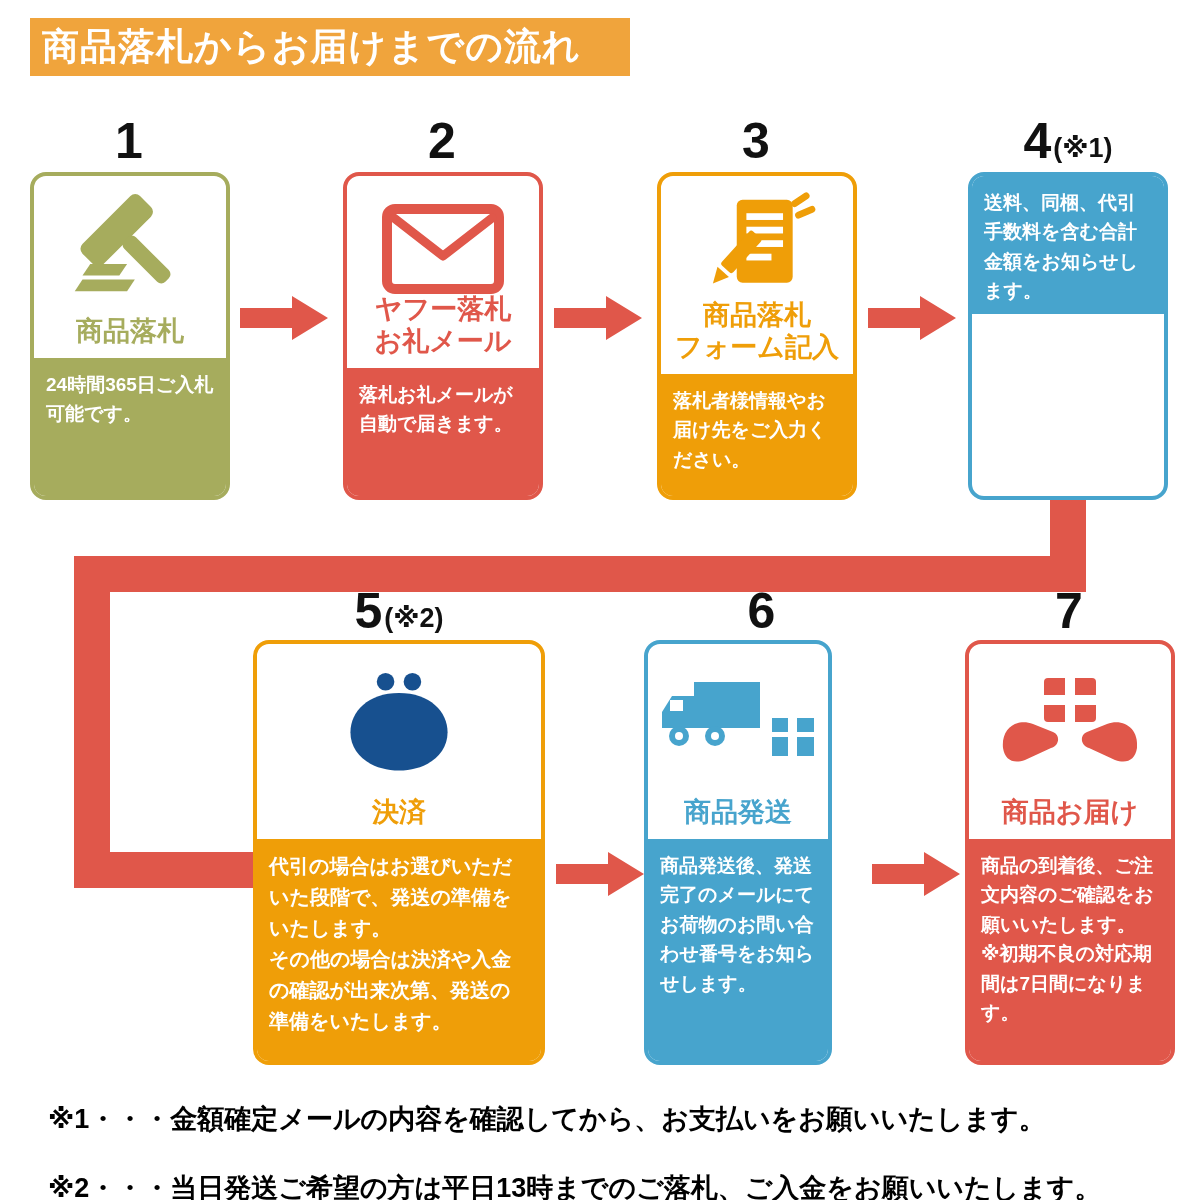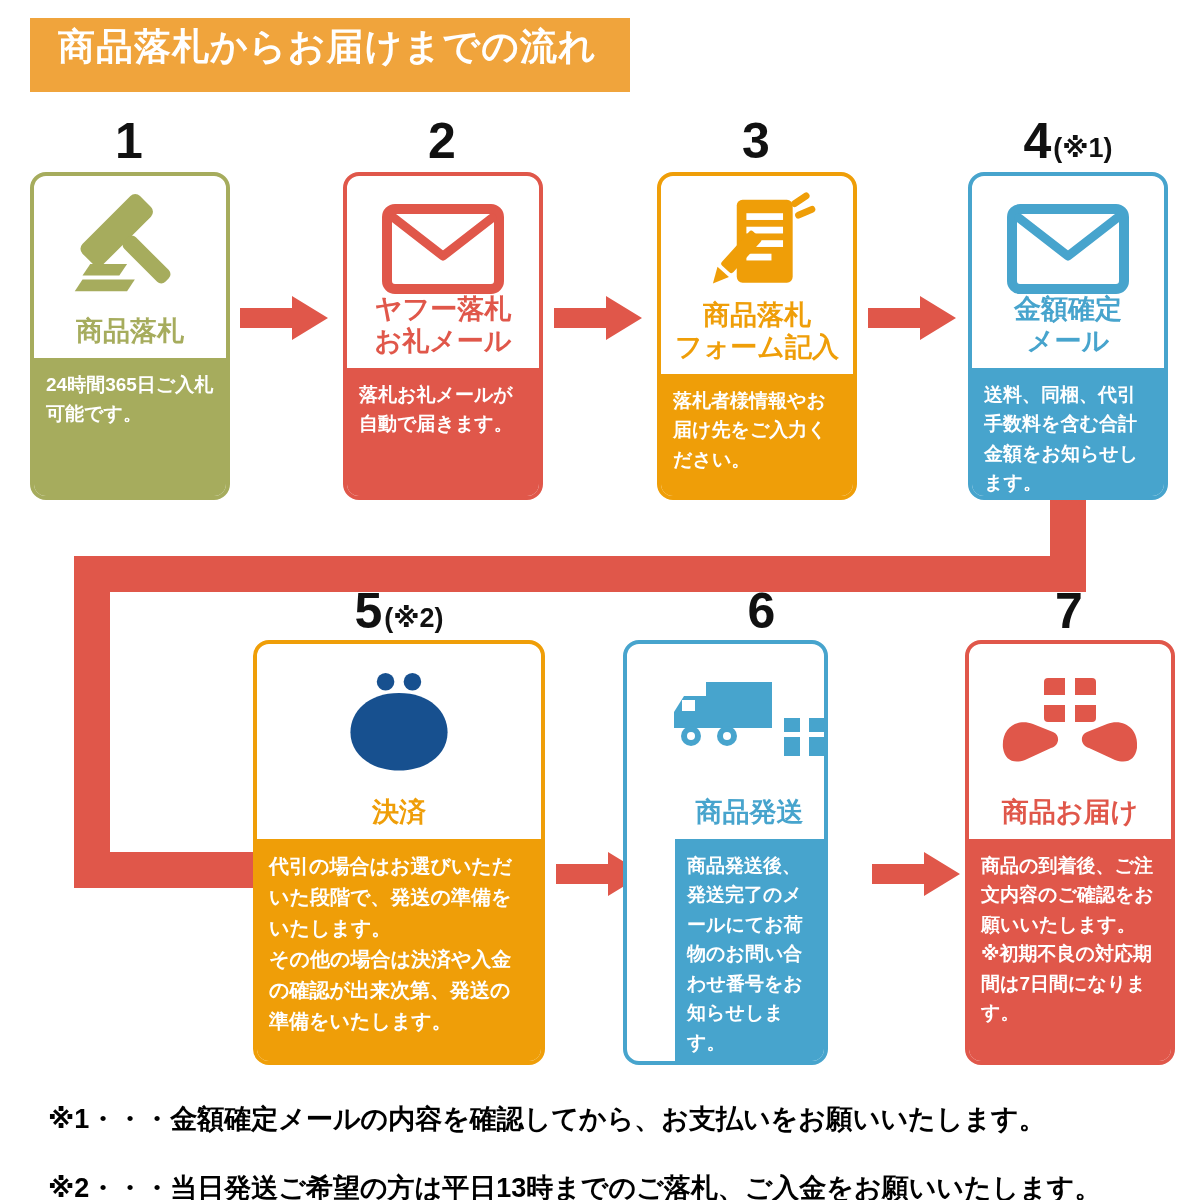--- a/index.html
+++ b/index.html
@@ -1,21 +1,21 @@
 <!DOCTYPE html>
 <html><head>
 <meta charset="utf-8">
 <style>
   * { margin:0; padding:0; box-sizing:border-box; }
   body { background:#fff; font-family:"Liberation Sans","DejaVu Sans",sans-serif; font-weight:700; }
   .stage { position:relative; width:1200px; height:1200px; background:#fff; overflow:hidden; }
 
   .banner {
-    position:absolute; left:30px; top:18px; width:600px; height:74px;
-    color:#fff; font-size:37px; line-height:58px; padding-left:28px;
+    position:absolute; left:30px; top:18px; width:600px; height:58px;
+    color:#fff; font-size:37px; line-height:58px; padding-left:12px;
     letter-spacing:1px;
   }
 
   .num {
     position:absolute; text-align:center; color:#111; font-size:50px;
     line-height:1; height:54px; display:flex; align-items:flex-end; justify-content:center;
   }
   .num .sfx { font-size:27px; line-height:1.25; margin-left:2px; }
 
   .card {
@@ -114,28 +114,20 @@
         </g>
         <path d="M100 12 L112 4 M104 24 L118 18" stroke="currentColor" stroke-width="7" stroke-linecap="round" fill="none"></path>
       </svg>
       <div class="card-title">商品落札
 フォーム記入</div>
     </div>
     <div class="card-body">落札者様情報やお届け先をご入力ください。</div>
   </div>
 
   <div class="card r1" style="left: 968px; width: 200px; --c: #47a4cd;">
-    <div class="card-top">
-      <svg class="icon" width="122" height="90" viewBox="0 0 122 90" style="margin-top:28px;">
-        <rect x="5" y="5" width="112" height="80" rx="8" fill="none" stroke="currentColor" stroke-width="10"></rect>
-        <path d="M12 14 L61 52 L110 14" fill="none" stroke="currentColor" stroke-width="9" stroke-linejoin="round" stroke-linecap="round"></path>
-      </svg>
-      <div class="card-title">金額確定
-メール</div>
-    </div>
     <div class="card-body">送料、同梱、代引手数料を含む合計金額をお知らせします。</div>
   </div>
 
   <svg class="arrow" style="left:240px;top:296px;" viewBox="0 0 88 44">
       <polygon points="0,12 52,12 52,0 88,22 52,44 52,32 0,32"></polygon>
     </svg>
   <svg class="arrow" style="left:554px;top:296px;" viewBox="0 0 88 44">
       <polygon points="0,12 52,12 52,0 88,22 52,44 52,32 0,32"></polygon>
     </svg>
   <svg class="arrow" style="left:868px;top:296px;" viewBox="0 0 88 44">
@@ -166,21 +158,21 @@
         <circle cx="47" cy="13" r="8.5"></circle>
         <circle cx="73" cy="13" r="8.5"></circle>
         <path d="M60 24 C30 24 13 42 13 62 C13 85 35 99 60 99 C85 99 107 85 107 62 C107 42 90 24 60 24 Z"></path>
       </svg>
       <div class="card-title">決済</div>
     </div>
     <div class="card-body">代引の場合はお選びいただいた段階で、発送の準備をいたします。
 その他の場合は決済や入金の確認が出来次第、発送の準備をいたします。</div>
   </div>
 
-  <div class="card r2" style="left: 623px; width: 205px; padding-left: 48px; --c: #47a4cd;">
+  <div class="card r2" style="left: 644px; width: 188px; --c: #47a4cd;">
     <div class="card-top">
       <svg class="icon" width="160" height="104" viewBox="0 0 160 104" fill="currentColor" style="margin-top:28px;">
         <rect x="36" y="10" width="66" height="46"></rect>
         <path d="M36 24 H14 L4 40 V56 H36 Z"></path>
         <rect x="12" y="28" width="13" height="11" fill="#fff"></rect>
         <circle cx="21" cy="64" r="10"></circle>
           <circle cx="21" cy="64" r="4" fill="#fff"></circle>
         <circle cx="57" cy="64" r="10"></circle>
           <circle cx="57" cy="64" r="4" fill="#fff"></circle>
         <rect x="114" y="46" width="42" height="38"></rect>

